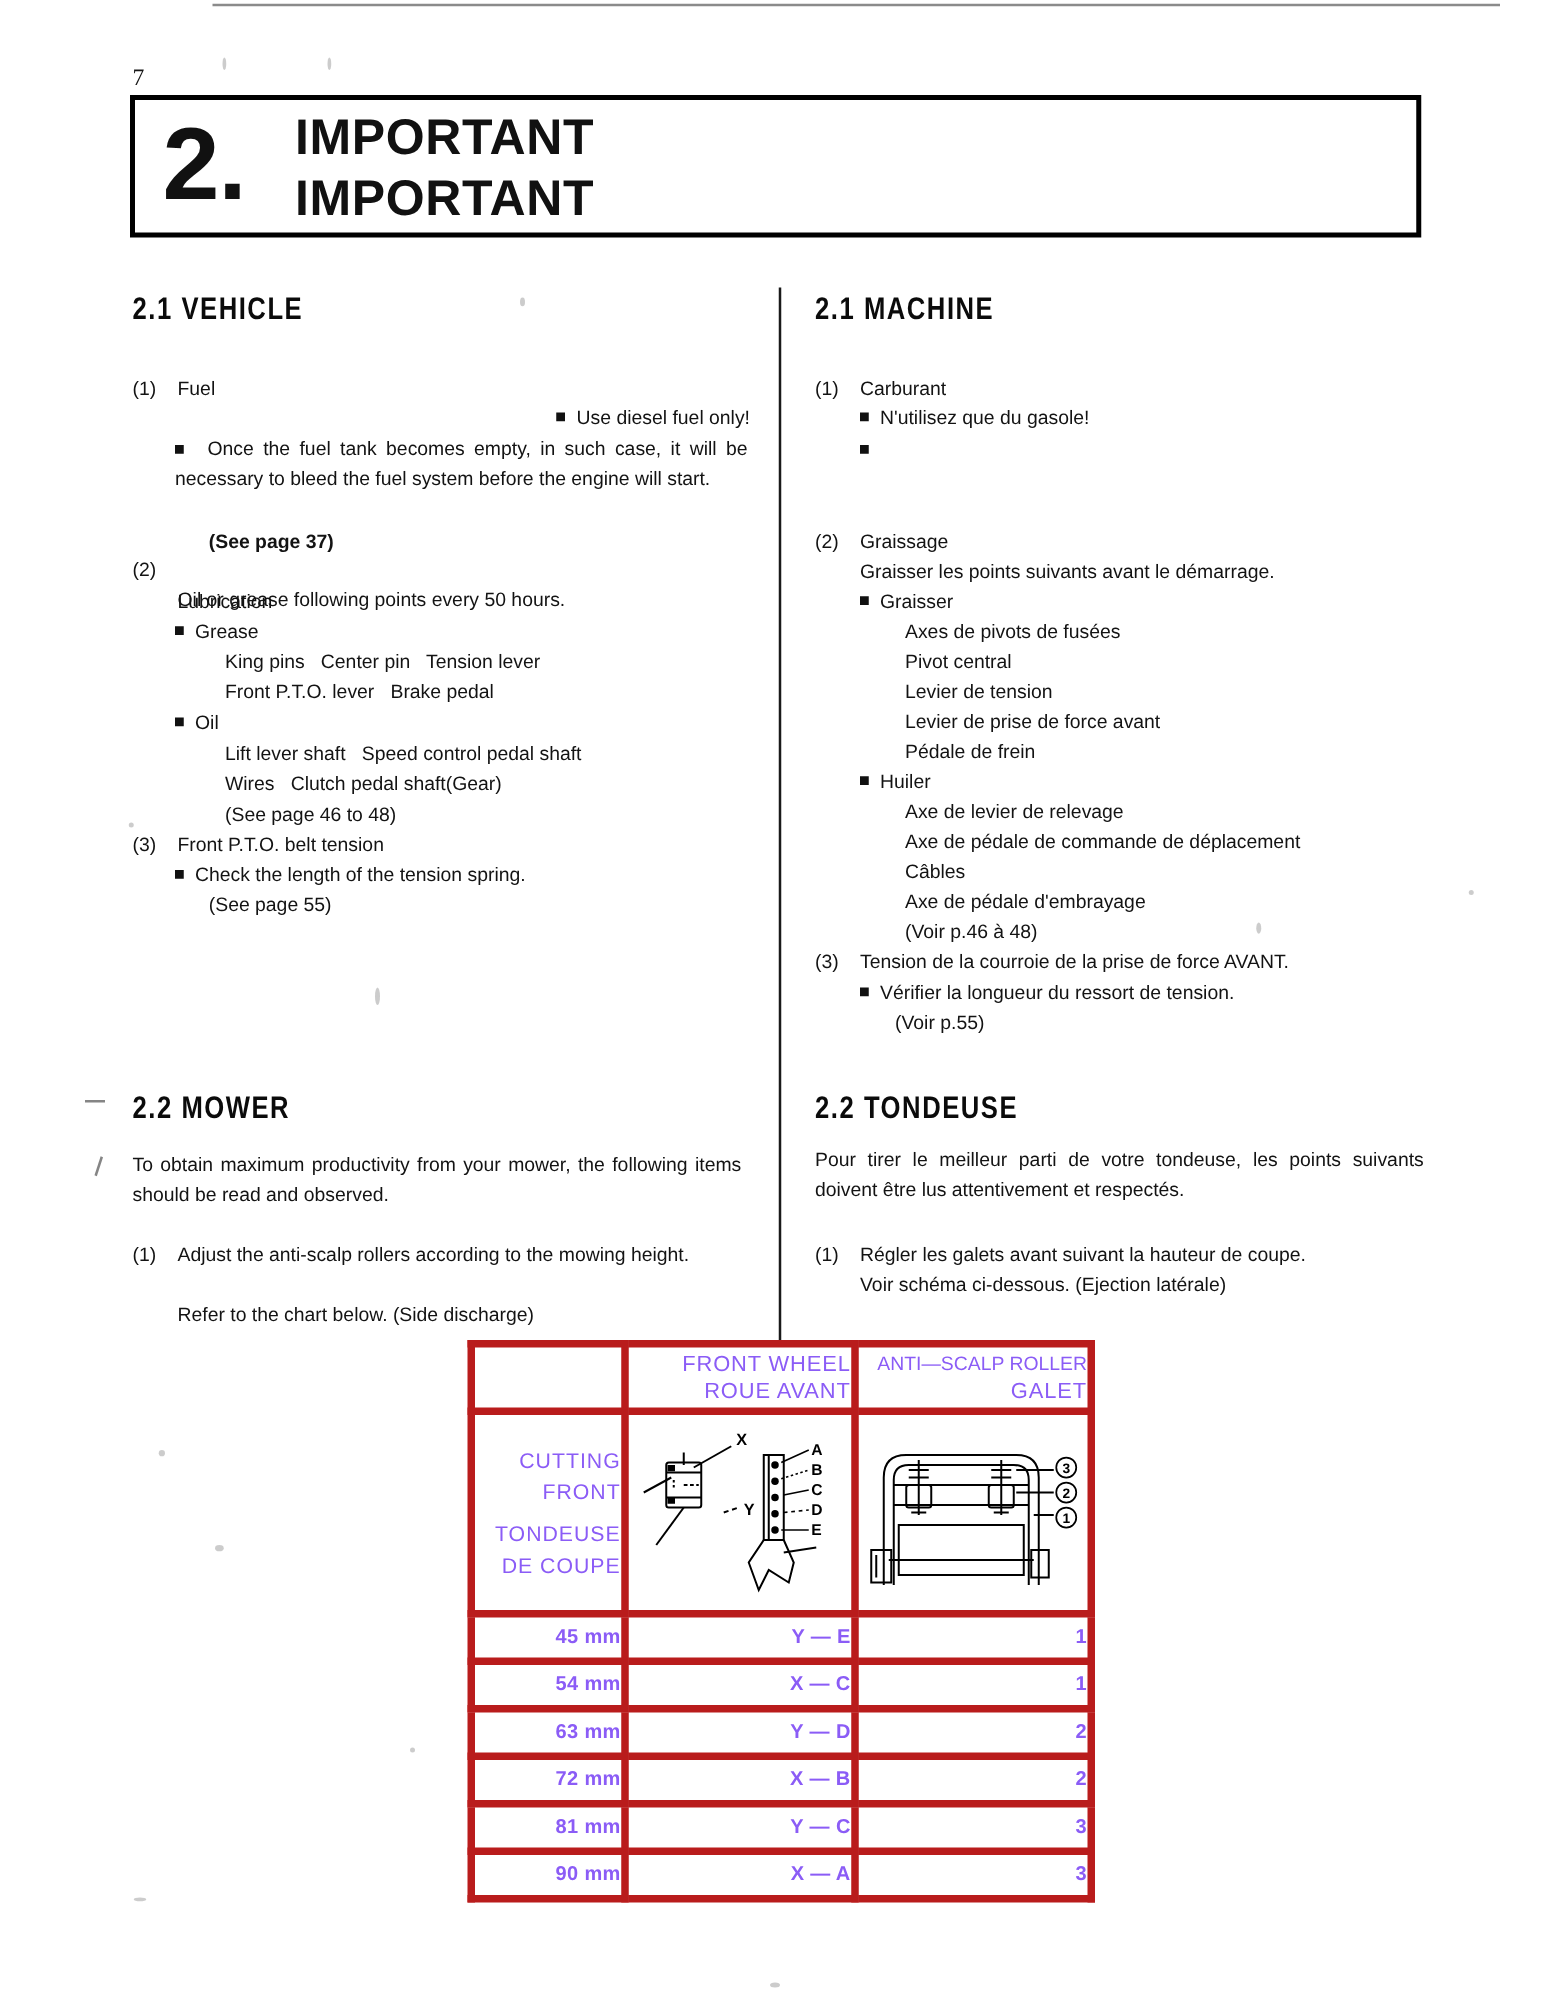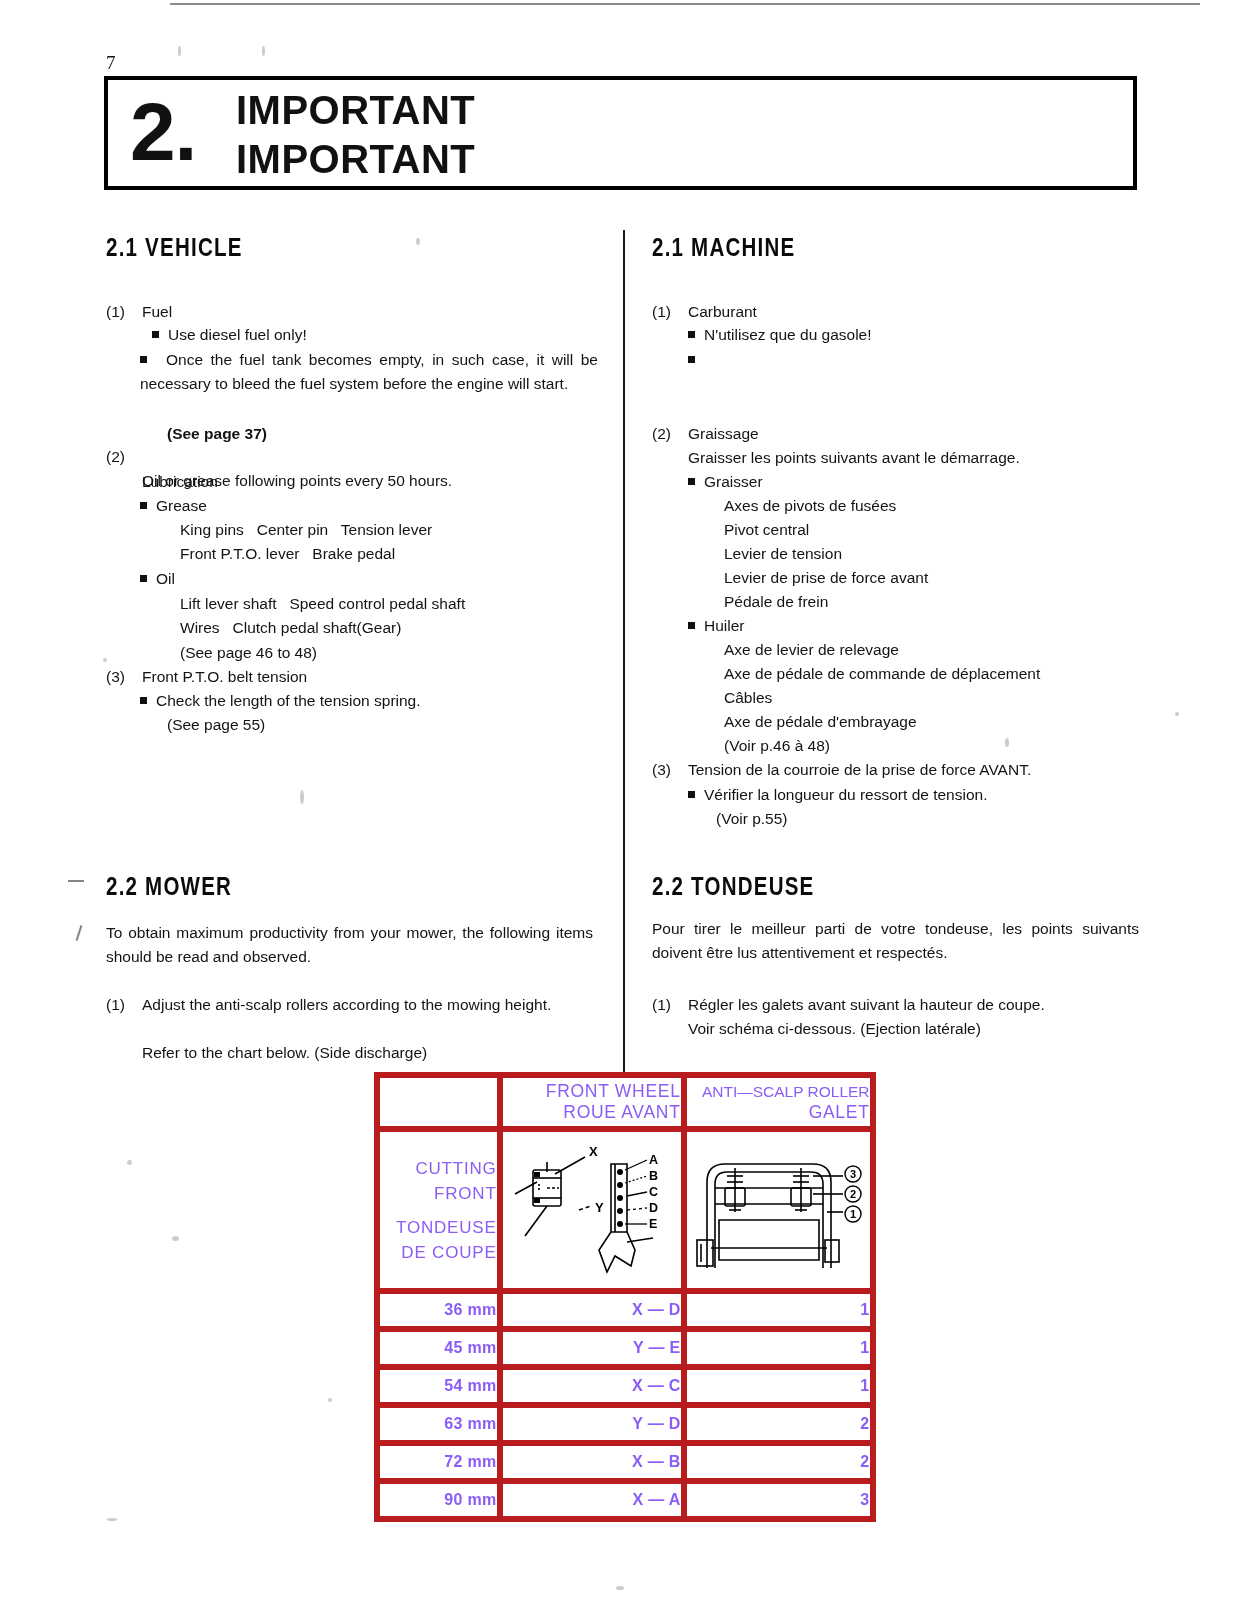--- a/index.html
+++ b/index.html
@@ -213,21 +213,21 @@
 
   <div class="col-divider"></div>
 
   <div class="col col-left">
 
     <div class="sec-head" style="position:absolute;left:106px;top:233px;">2.1 VEHICLE</div>
 
     <div class="para nojust" style="left:106px;top:300px;width:40px;">(1)</div>
     <div class="para nojust" style="left:142px;top:300px;width:300px;">Fuel</div>
 
-    <div class="para nojust" style="left:152px;top:323px;width:460px;">
+    <div class="para nojust" style="left:140px;top:323px;width:460px;text-align:right;">
       <span class="marker"></span><span>Use diesel fuel only!</span>
     </div>
 
     <div class="para" style="left:140px;top:348px;width:458px;text-indent:26px;">
       <span class="marker" style="position:absolute;left:0;top:8px;margin:0;"></span><span>Once the fuel tank becomes empty, in such case, it will be necessary to bleed the fuel system before the engine will start.</span>
     </div>
 
     <div class="para nojust" style="left:167px;top:422px;width:300px;font-weight:bold;">(See page 37)</div>
 
     <div class="para nojust" style="left:106px;top:445px;width:40px;">(2)</div>
@@ -442,45 +442,45 @@
               <text x="166" y="46">3</text>
               <text x="166" y="66">2</text>
               <text x="166" y="86">1</text>
             </g>
           </svg>
         </div>
       </td>
     </tr>
 
     <tr class="datarow">
-      <td class="c1">36 mm</td>
-      <td class="c2">X — D</td>
-      <td class="c3 val">1</td>
-    </tr>
-    <tr class="datarow">
       <td class="c1">45 mm</td>
       <td class="c2">Y — E</td>
       <td class="c3 val">1</td>
     </tr>
     <tr class="datarow">
       <td class="c1">54 mm</td>
       <td class="c2">X — C</td>
       <td class="c3 val">1</td>
     </tr>
     <tr class="datarow">
       <td class="c1">63 mm</td>
       <td class="c2">Y — D</td>
       <td class="c3 val">2</td>
     </tr>
     <tr class="datarow">
       <td class="c1">72 mm</td>
       <td class="c2">X — B</td>
       <td class="c3 val">2</td>
     </tr>
     <tr class="datarow">
+      <td class="c1">81 mm</td>
+      <td class="c2">Y — C</td>
+      <td class="c3 val">3</td>
+    </tr>
+    <tr class="datarow">
       <td class="c1">90 mm</td>
       <td class="c2">X — A</td>
       <td class="c3 val">3</td>
     </tr>
   </tbody>
     </table>
 
 </div>
 
 </body></html>

